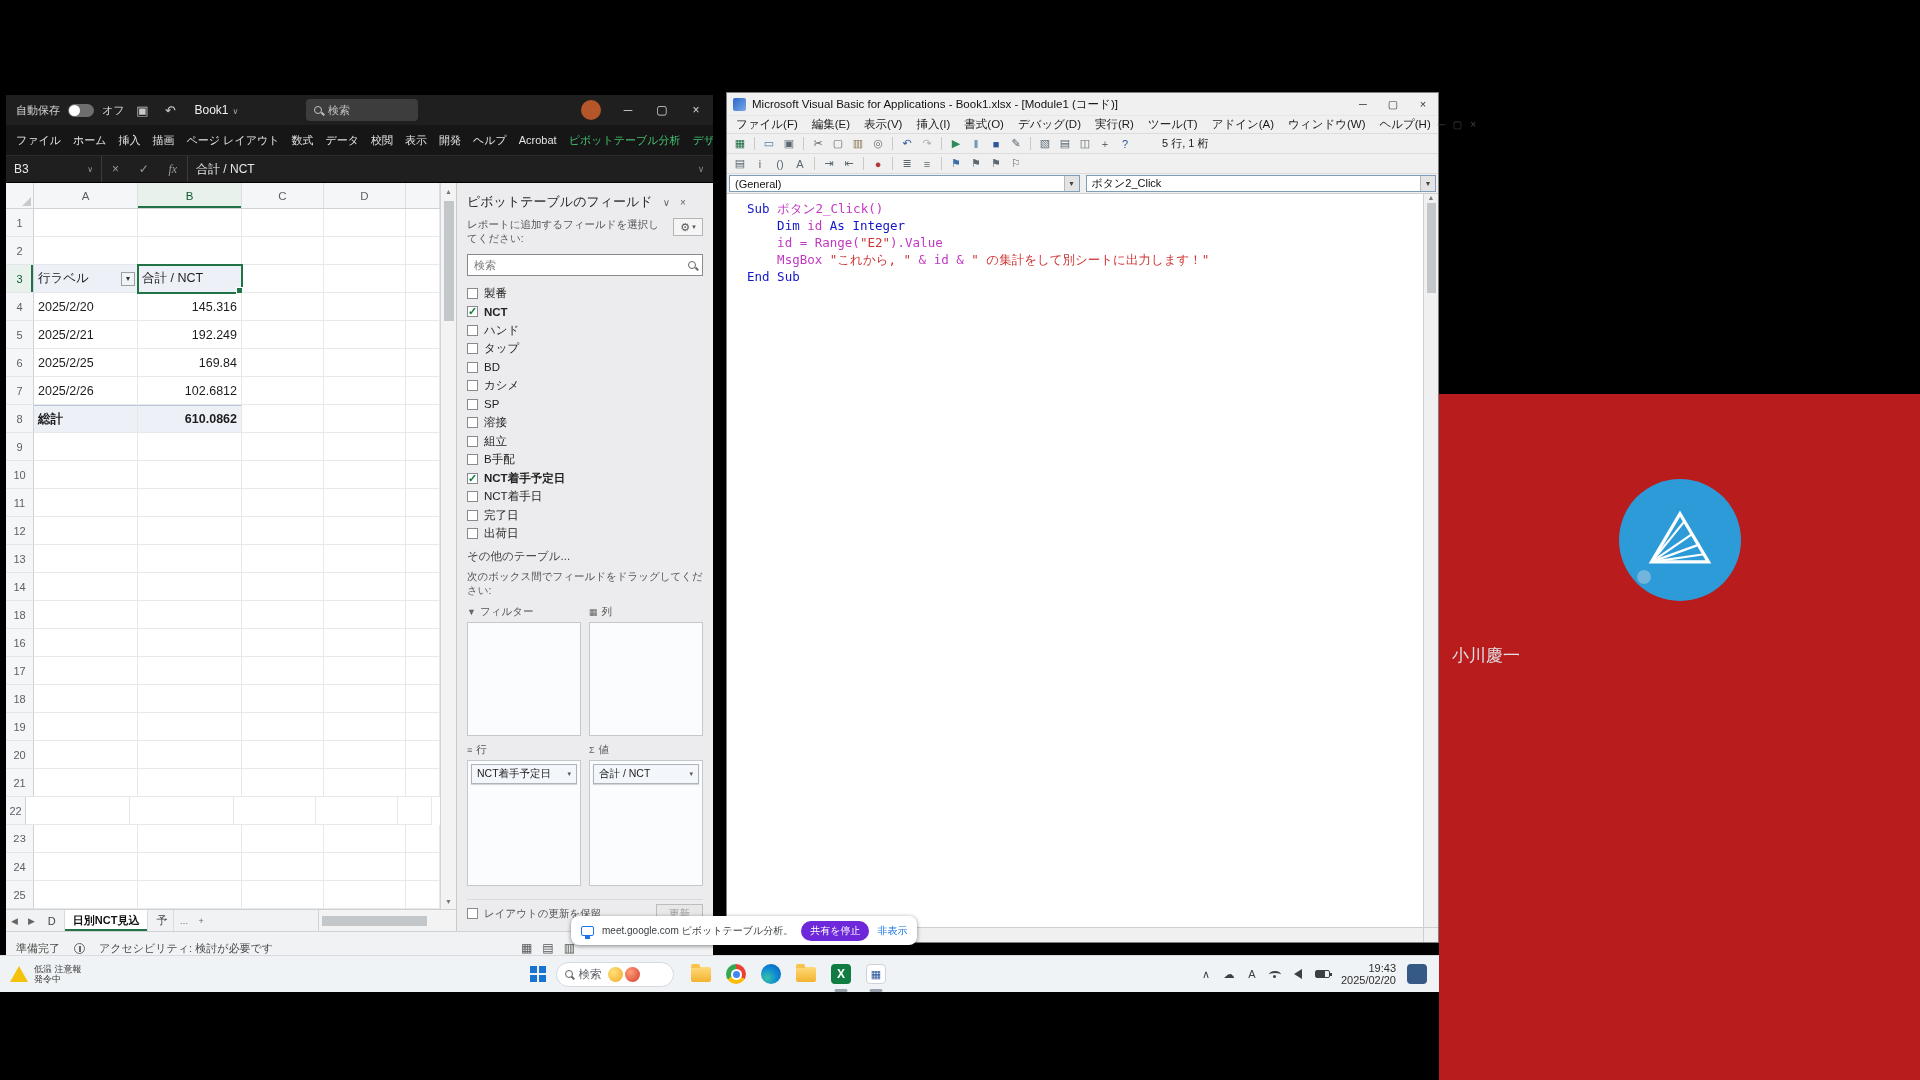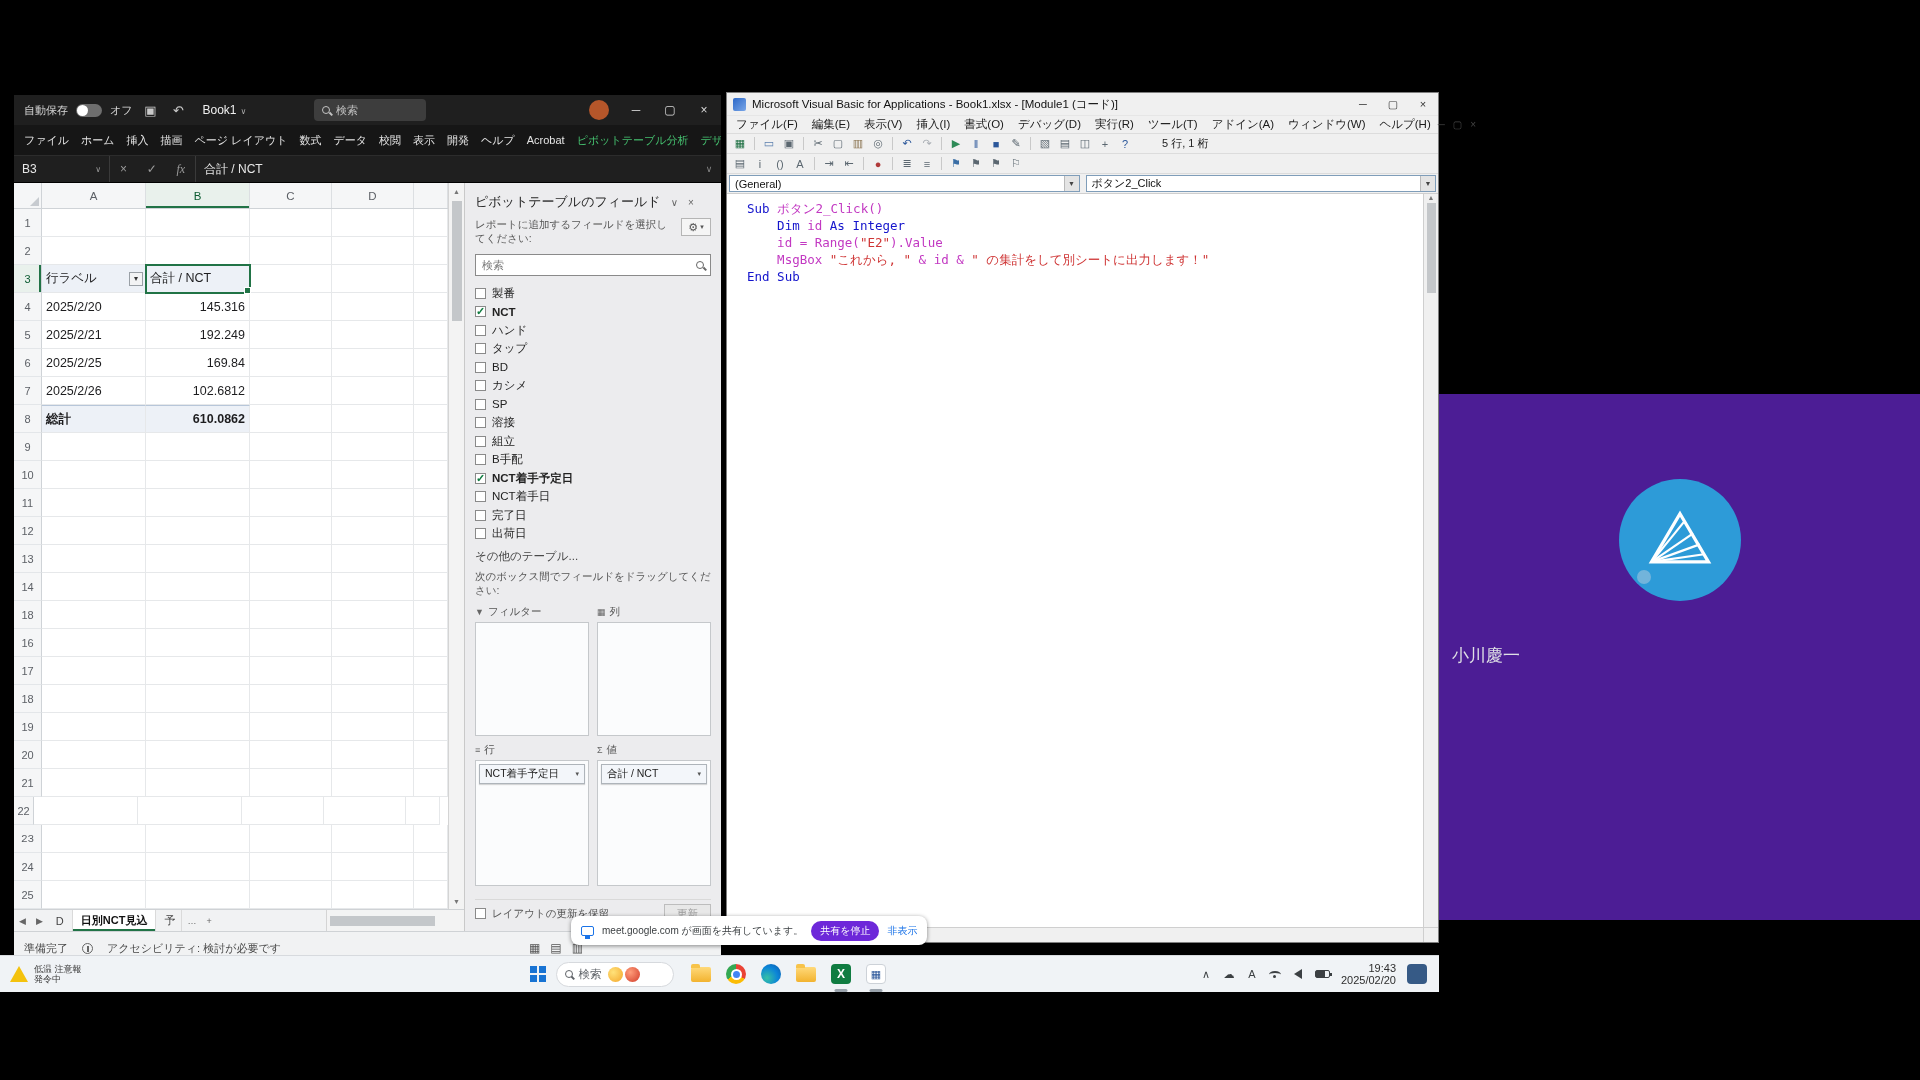--- a/index.html
+++ b/index.html
@@ -1,21 +1,21 @@
 <!DOCTYPE html>
 <html><head>
 <meta charset="utf-8">
 <style>
   *{box-sizing:border-box;margin:0;padding:0}
   html,body{width:1920px;height:1080px;background:#000;overflow:hidden;
     font-family:"Liberation Sans",sans-serif}
   #canvas{position:relative;width:1920px;height:1080px;background:#000}
 
   
-  #xlwin{position:absolute;left:14px;top:95px;width:707px;height:858px;background:#a21caf}
+  #xlwin{position:absolute;left:6px;top:95px;width:707px;height:858px;background:#a21caf}
   .xl-title{height:30px;background:#1f1f1f;display:flex;align-items:center;color:#d6d6d6;
     font-size:11px;gap:8px;padding:0 0 0 10px;position:relative}
   .tgl{width:26px;height:13px;border-radius:7px;background:#6e6e6e;position:relative;flex:none}
   .tgl::before{content:"";position:absolute;left:1px;top:1px;width:11px;height:11px;border-radius:50%;background:#fff}
   .xt-ic{color:#c9c9c9;font-size:13px;width:20px;text-align:center}
   .xt-book{color:#f0f0f0;font-size:12px;margin-left:6px;white-space:nowrap}
   .xt-book .chev{font-size:8px;color:#aaa;margin-left:4px}
   .xl-searchpill{position:absolute;left:300px;top:4px;width:112px;height:22px;border-radius:4px;
     background:#3d3d3d;display:flex;align-items:center;gap:6px;padding:0 8px;color:#c3c3c3;font-size:11px}
   .mag{width:8px;height:8px;border:1.5px solid currentColor;border-radius:50%;position:relative;flex:none}
@@ -180,21 +180,21 @@
   .ic-wifi{width:12px;height:7px;border-top:2px solid #3c4043;border-radius:50% 50% 0 0;position:relative}
   .ic-wifi::after{content:"";position:absolute;left:4px;top:2px;width:3px;height:3px;border-radius:50%;background:#3c4043}
   .ic-vol{width:0;height:0;border-top:5px solid transparent;border-bottom:5px solid transparent;border-right:8px solid #3c4043}
   .ic-batt{width:15px;height:8px;border:1px solid #3c4043;border-radius:2px;position:relative;
     background:linear-gradient(90deg,#3c4043 0 70%,transparent 70%)}
   .ic-batt::after{content:"";position:absolute;right:-3px;top:2px;width:2px;height:3px;background:#3c4043}
   .tb-clock{text-align:right;font-size:11px;line-height:12px;color:#2e2e2e}
   .tb-corner{width:20px;height:20px;border-radius:4px;background:#365a86}
 
   
-  #meetpanel{position:absolute;left:1439px;top:394px;width:481px;height:526px;background:#4c1d95}
+  #meetpanel{position:absolute;left:1439px;top:394px;width:481px;height:686px;background:#b91c1c}
   .avatar{position:absolute;left:180px;top:85px;width:122px;height:122px;border-radius:50%;background:#2d9bd8;
     display:flex;align-items:center;justify-content:center}
   .avatar-dot{position:absolute;left:198px;top:176px;width:14px;height:14px;border-radius:50%;background:#7fb8dc;opacity:.85}
   #meet-name{position:absolute;left:13px;top:250px;font-size:17px;color:#dfe1e5}
   #sharepill{position:absolute;left:571px;top:916px;height:29px;background:#fff;border-radius:8px;
     display:flex;align-items:center;gap:8px;padding:0 10px;font-size:10px;color:#3c4043;
     box-shadow:0 1px 4px rgba(0,0,0,.45);z-index:50;white-space:nowrap}
   .ic-cast{width:13px;height:10px;border:1.5px solid #1a73e8;border-radius:2px;position:relative;flex:none}
   .ic-cast::after{content:"";position:absolute;left:3px;bottom:-4px;width:5px;height:2.5px;background:#1a73e8}
   .stopbtn{background:#6d28d9;color:#fff;border-radius:12px;padding:3px 9px;font-size:10px}
@@ -835,18 +835,18 @@
         <line x1="6" y1="52" x2="50" y2="36" stroke="#ffffff" stroke-width="2"></line>
         <line x1="6" y1="52" x2="54" y2="45" stroke="#ffffff" stroke-width="2"></line>
       </svg>
     </div>
     <span class="avatar-dot"></span>
     <div id="meet-name">小川慶一</div>
   </div>
 
   <div id="sharepill">
     <span class="ic-cast"></span>
-    <span>meet.google.com が画面を共有しています。</span>
+    <span>meet.google.com ピボットテーブル分析。</span>
     <span class="stopbtn">共有を停止</span>
     <span class="hidelink">非表示</span>
   </div>
 
 </div>
 
 </body></html>

